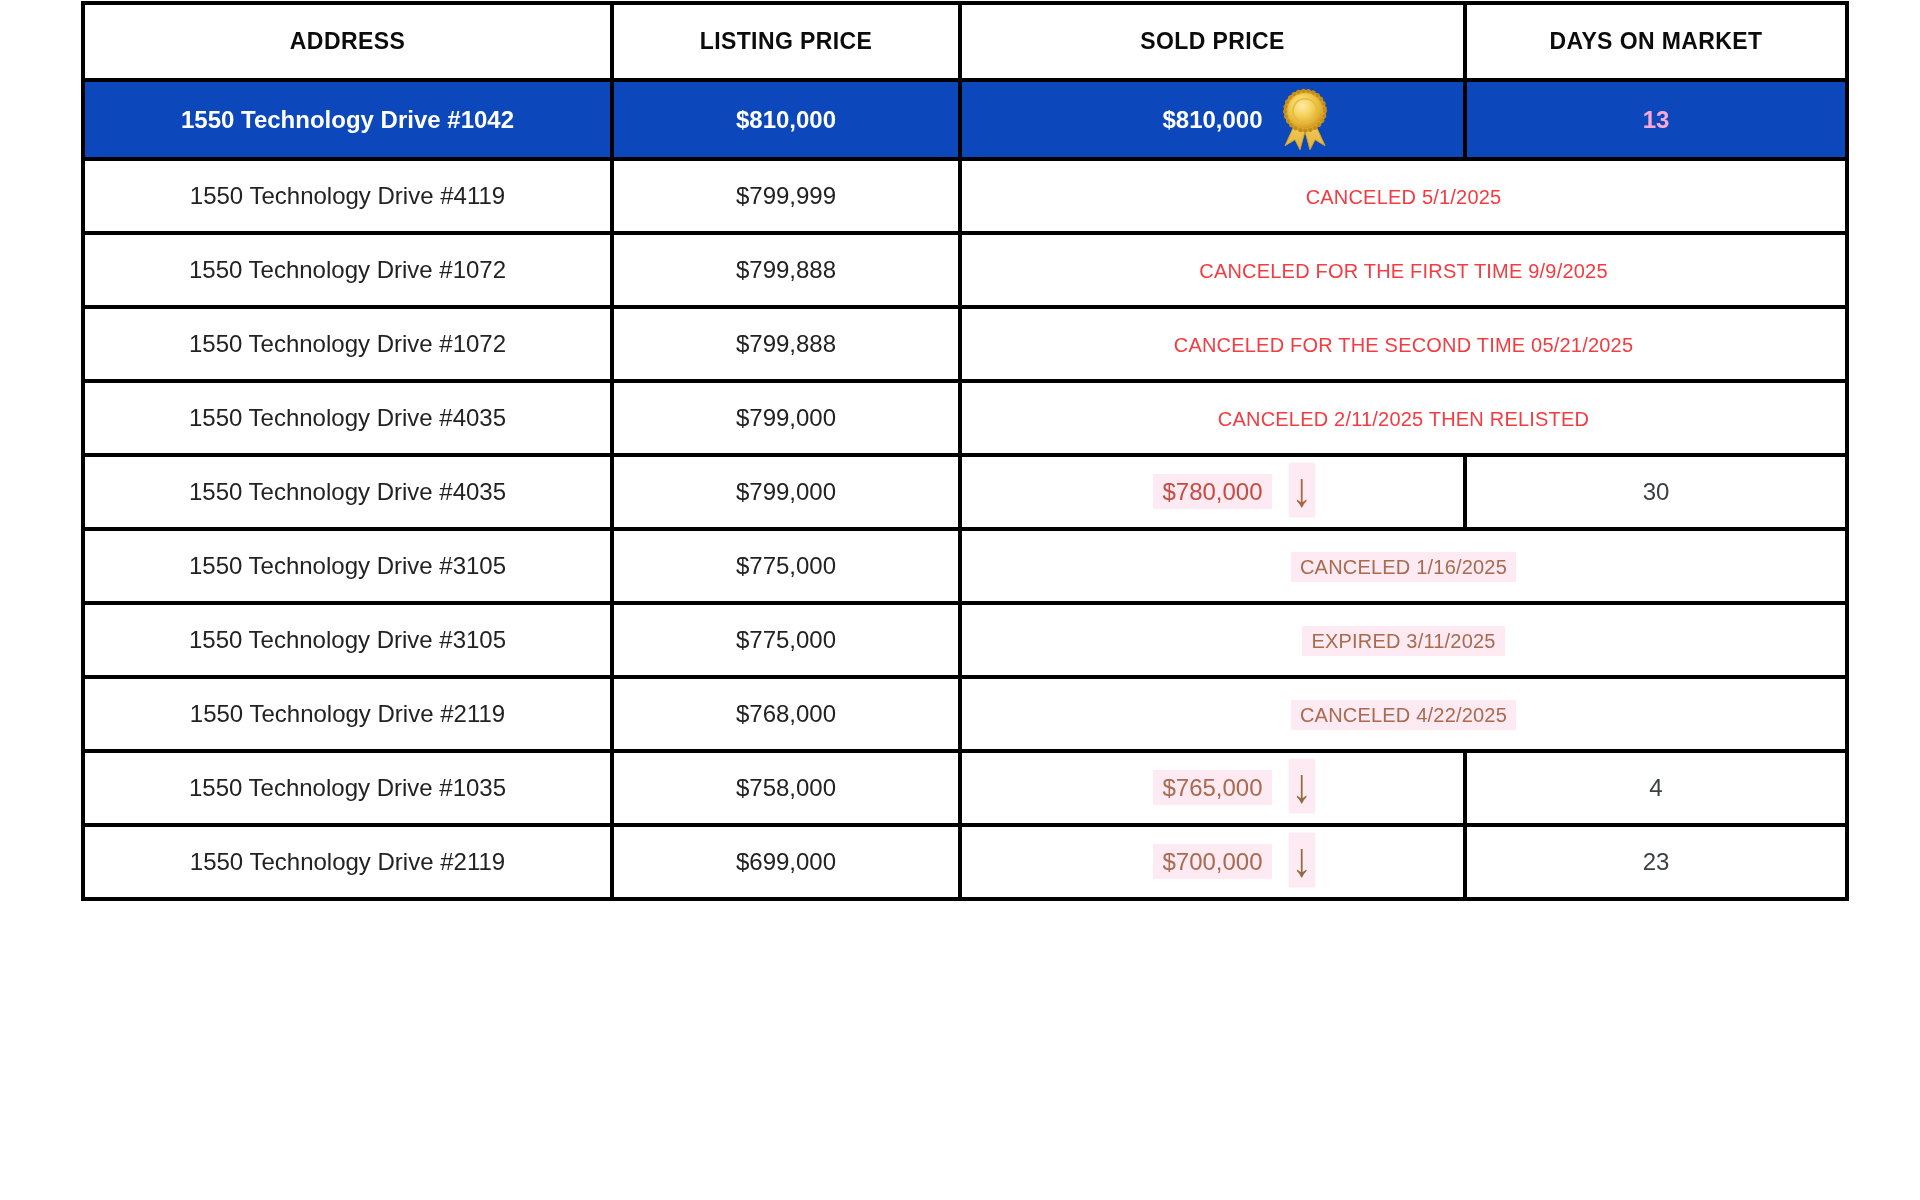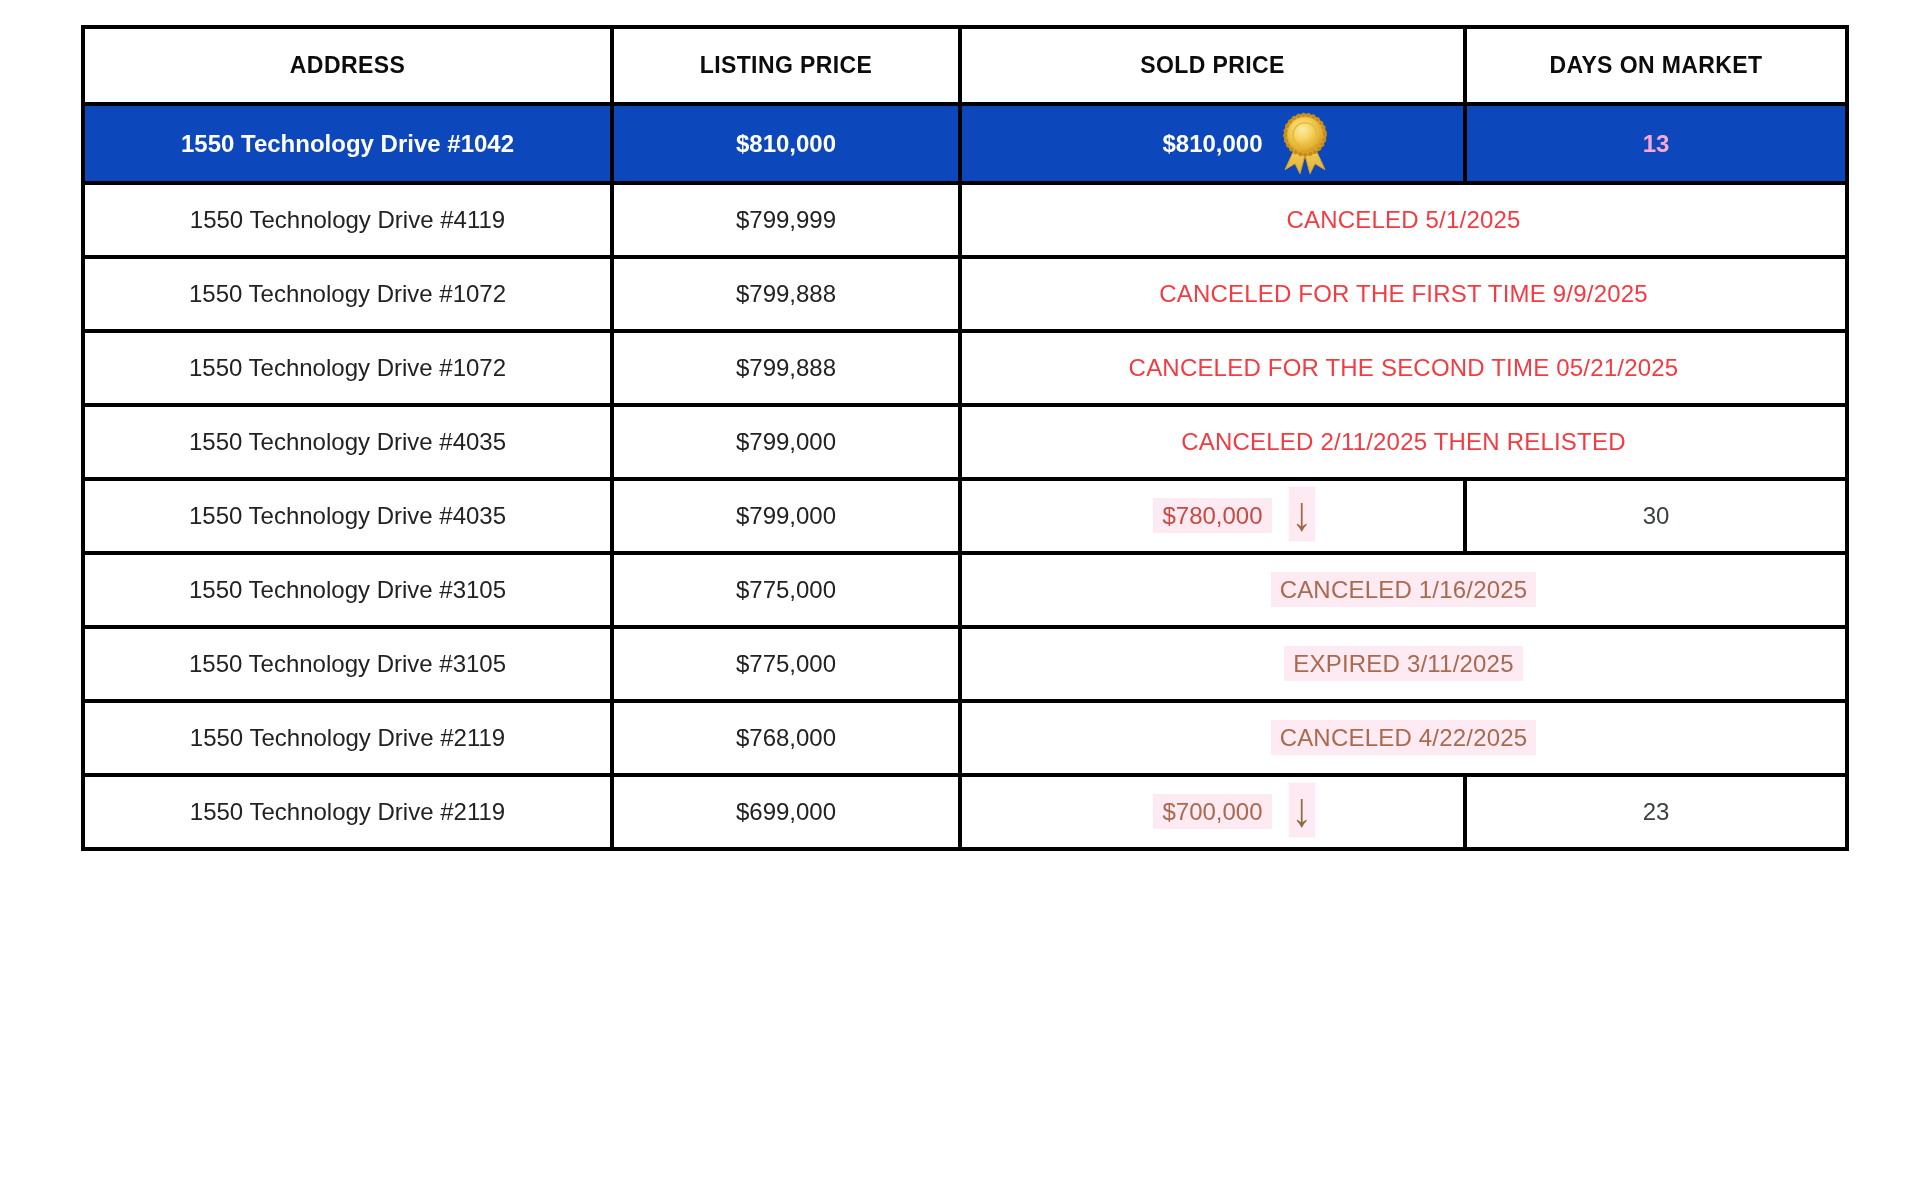--- a/index.html
+++ b/index.html
@@ -12,21 +12,21 @@
     --highlight_pink:#fdeaf3;
     --grid_black:#000000;
     --body_text:#222222;
     --days_text:#3c4043;
   }
   html,body{
     margin:0;padding:0;width:1920px;height:1200px;overflow:hidden;
     background:#ffffff;font-family:"Liberation Sans",sans-serif;
   }
   table{
-    position:absolute;left:81px;top:25px;width:1764px;
+    position:absolute;left:81px;top:1px;width:1764px;
     border-collapse:collapse;table-layout:fixed;
   }
   th,td{
     border:4px solid var(--grid_black);
     text-align:center;vertical-align:middle;padding:0;
     overflow:visible;
   }
   thead tr{height:77px;}
   th{font-size:23px;font-weight:700;color:#0c0c0c;letter-spacing:.4px;}
   tbody tr{height:74px;}
@@ -49,21 +49,21 @@
   .row-status-red .status-text{color:var(--bright_red);}
   
   .row-sold-muted .price-text,.row-status-muted .status-text{color:var(--muted_rust);}
   .row-sold-muted .arrow{color:var(--arrow_brown);}
   .row-sold-mixed .price-text{color:var(--mixed_red);}
   .row-sold-mixed .arrow{color:var(--mixed_arrow);}
   .row-sold-muted .hl,.row-status-muted .hl,.row-sold-mixed .hl{
     background:var(--highlight_pink);padding:4px 9px;
   }
   .row-sold-muted .arrow,.row-sold-mixed .arrow{background:var(--highlight_pink);padding:3px 3px;}
-  .status-text{font-size:24px;letter-spacing:.2px;}
+  .status-text{font-size:20px;letter-spacing:.2px;}
 </style>
 </head>
 <body>
 
 <table>
   <colgroup>
     <col style="width:529px">
     <col style="width:348px">
     <col style="width:505px">
     <col style="width:382px">
@@ -138,19 +138,25 @@
         <td class="c-addr">1550 Technology Drive #3105</td>
         <td class="c-list">$775,000</td>
         <td class="c-status" colspan="2"><span class="status-text hl">EXPIRED 3/11/2025</span></td>
       </tr>
       <tr class="row-status-muted">
         <td class="c-addr">1550 Technology Drive #2119</td>
         <td class="c-list">$768,000</td>
         <td class="c-status" colspan="2"><span class="status-text hl">CANCELED 4/22/2025</span></td>
       </tr>
       <tr class="row-sold-muted">
+        <td class="c-addr">1550 Technology Drive #1035</td>
+        <td class="c-list">$758,000</td>
+        <td class="c-sold"><span class="price-wrap"><span class="price-text hl">$765,000</span><span class="arrow">↓</span></span></td>
+        <td class="c-days">4</td>
+      </tr>
+      <tr class="row-sold-muted">
         <td class="c-addr">1550 Technology Drive #2119</td>
         <td class="c-list">$699,000</td>
         <td class="c-sold"><span class="price-wrap"><span class="price-text hl">$700,000</span><span class="arrow">↓</span></span></td>
         <td class="c-days">23</td>
       </tr>
     </tbody>
 </table>
 
 </body></html>

